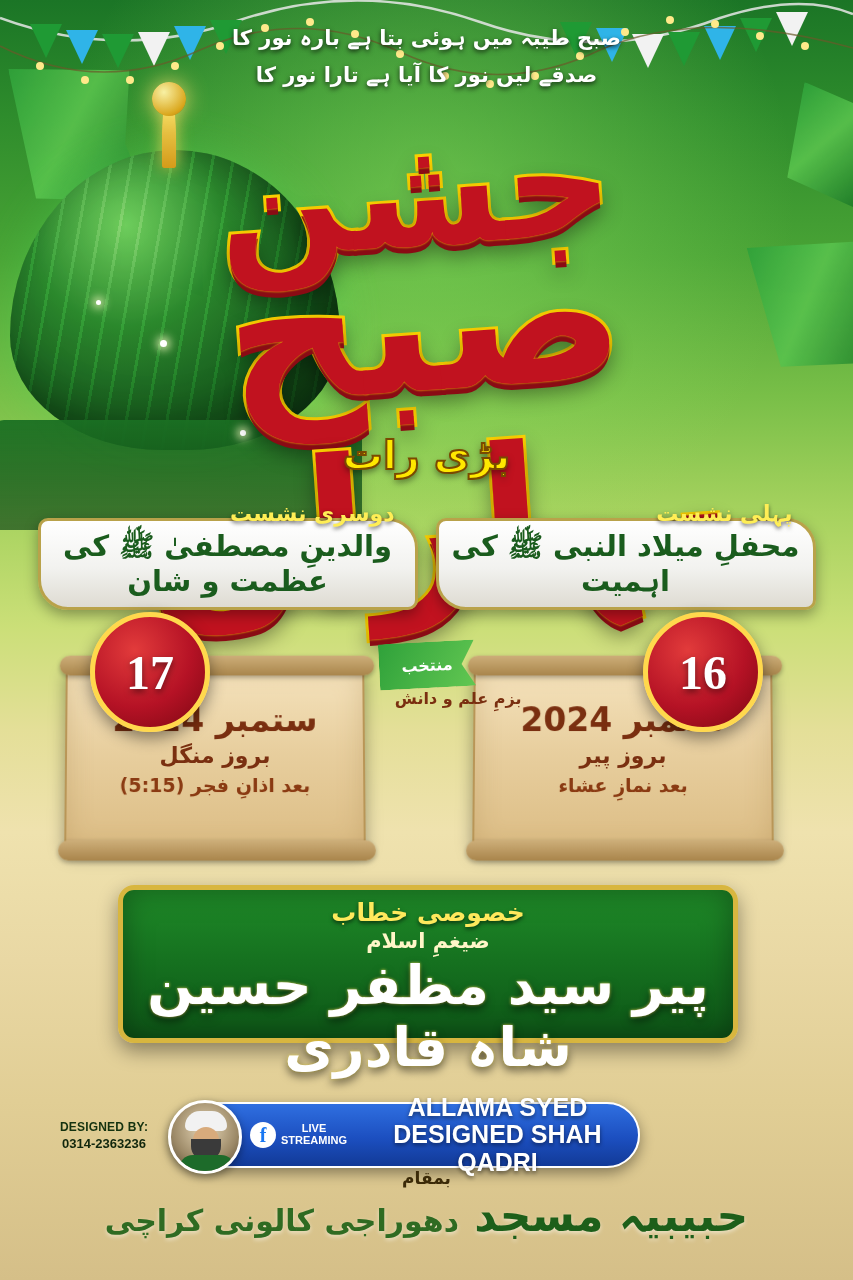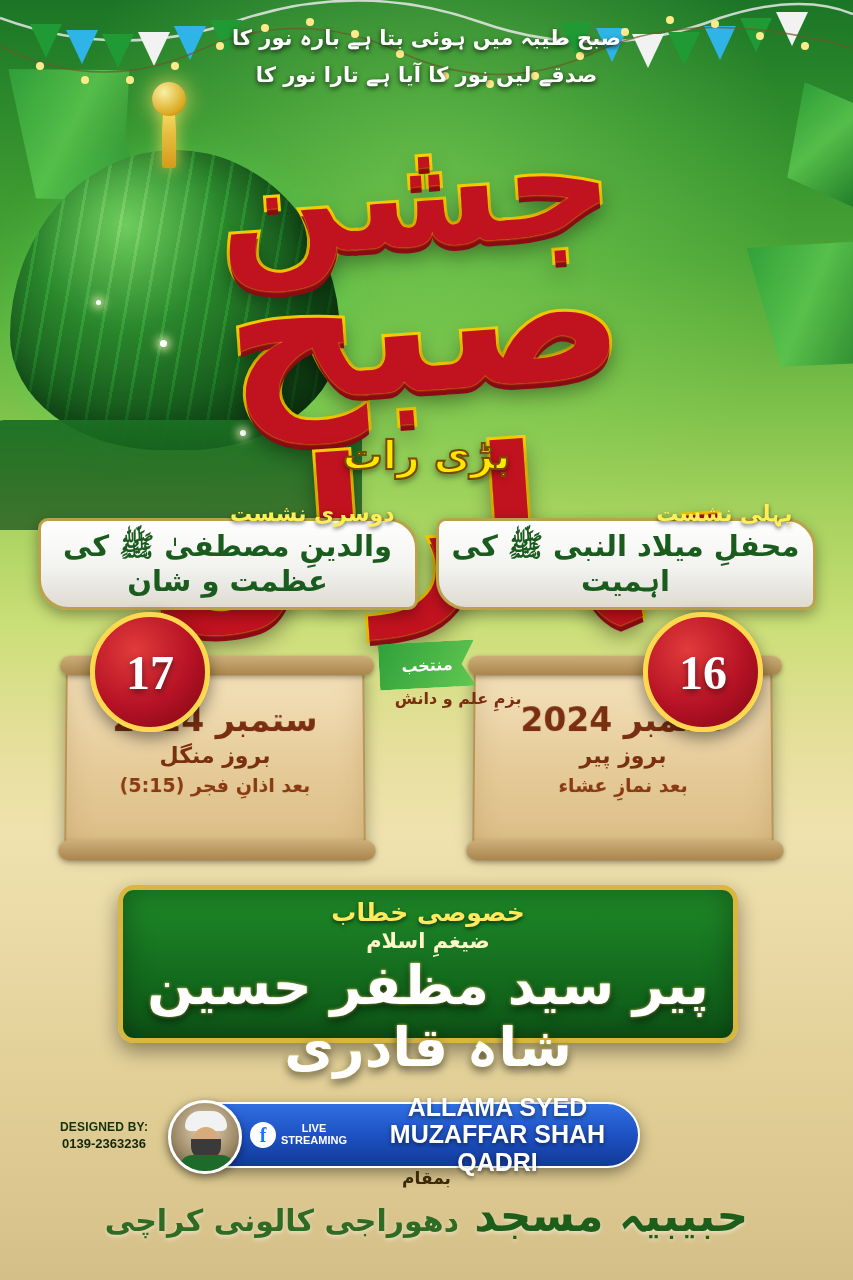--- a/index.html
+++ b/index.html
@@ -476,40 +476,40 @@
   </div>
 
   <div class="speaker-panel">
     <div class="khitab">خصوصی خطاب</div>
     <div class="zaighm">ضیغمِ اسلام</div>
     <div class="name">پیر سید مظفر حسین شاہ قادری</div>
   </div>
 
   <div class="designer">
     <div class="lbl">DESIGNED BY:</div>
-    <div class="phone">0139-2363236</div>
+    <div class="phone">0314-2363236</div>
   </div>
 
   <div class="livebar">
     <div class="avatar">
       <div class="turban"></div>
       <div class="face"></div>
       <div class="beard"></div>
       <div class="body"></div>
     </div>
     <div class="fb-live">
       <div class="fb-circle">f</div>
       <div class="live-txt">
         <div>LIVE</div>
         <div>STREAMING</div>
       </div>
     </div>
     <div class="live-name">
       <div>ALLAMA SYED</div>
-      <div>MUZAFFAR SHAH QADRI</div>
+      <div>DESIGNED SHAH QADRI</div>
     </div>
   </div>
 
   <div class="venue-top">بمقام</div>
   <div class="venue">
     <span>حبیبیہ مسجد</span>
     <span class="loc">دھوراجی کالونی کراچی</span>
   </div>
 
 </div>

